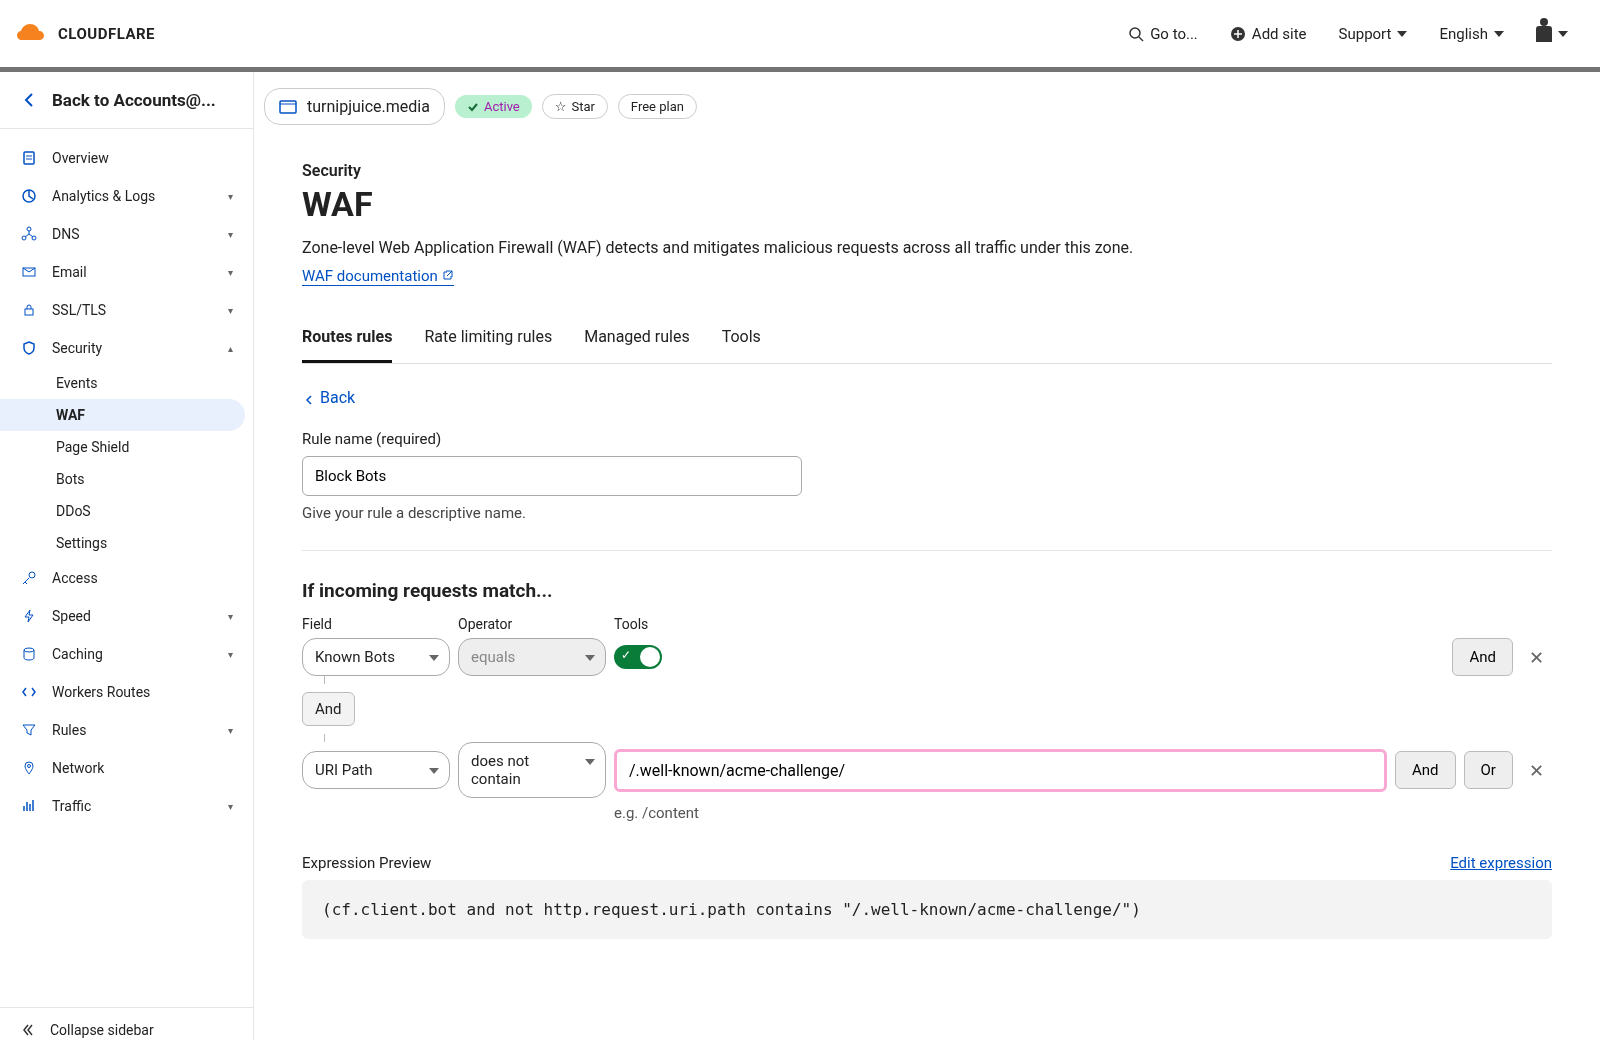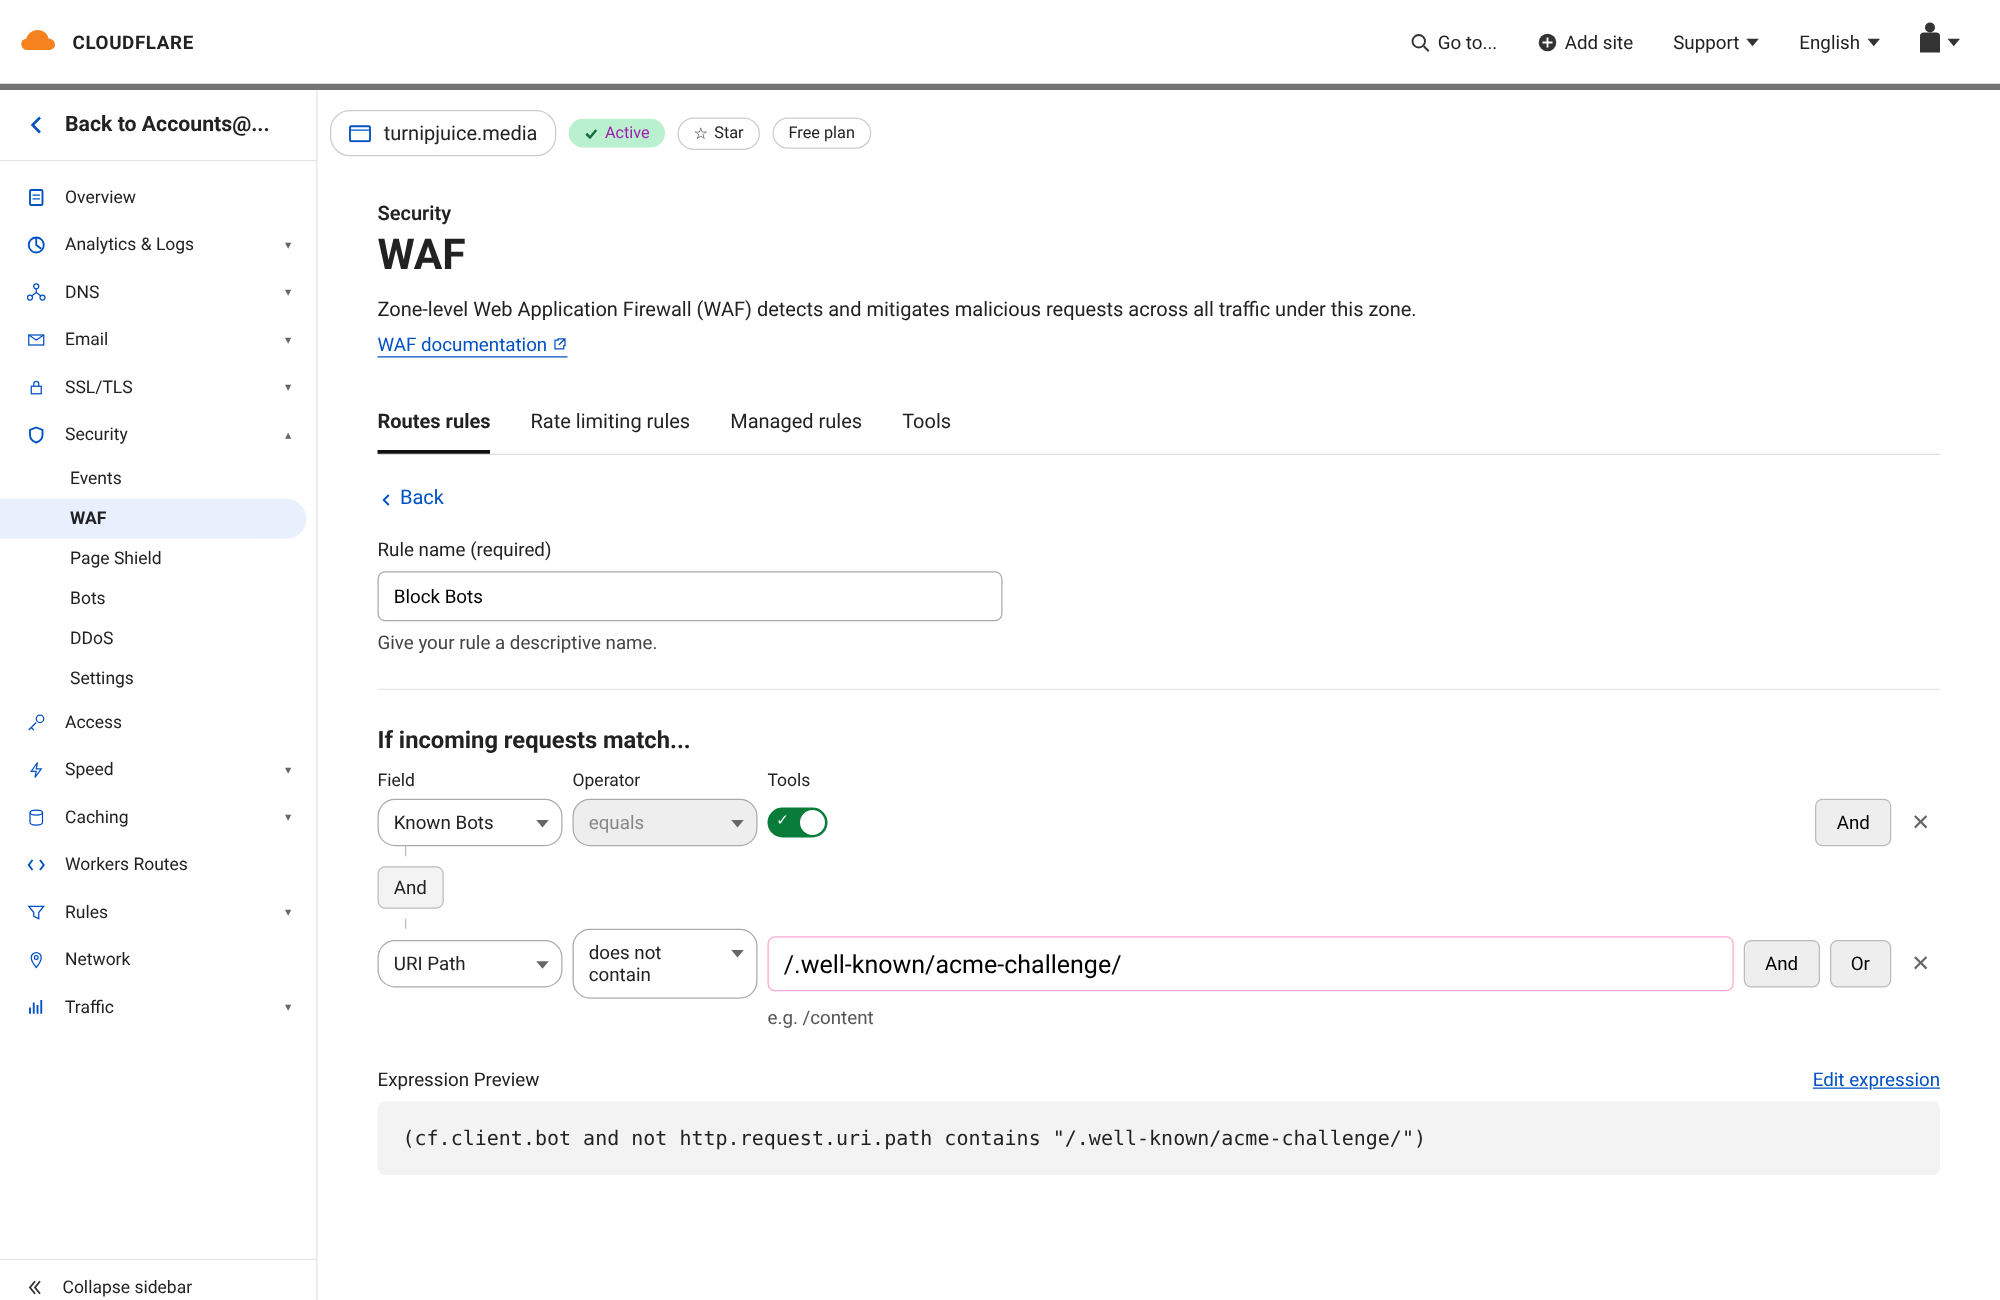--- a/index.html
+++ b/index.html
@@ -51,21 +51,21 @@
 .select.disabled{background:#eee;color:#888}
 .select::after{content:"";position:absolute;right:10px;top:16px;border-left:5px solid transparent;border-right:5px solid transparent;border-top:6px solid #666}
 .toggle{width:48px;height:24px;background:#0a7c3a;border-radius:12px;position:relative;cursor:pointer}
 .toggle::before{content:"✓";position:absolute;left:7px;top:3px;color:#fff;font-size:12px}
 .toggle::after{content:"";position:absolute;right:2px;top:2px;width:20px;height:20px;background:#fff;border-radius:50%}
 .row-spacer{flex:1}
 .btn{border:1px solid #bbb;background:#eee;border-radius:6px;padding:9px 16px;font-size:15px;cursor:pointer}
 .x-btn{background:none;border:none;font-size:18px;color:#666;cursor:pointer;padding:4px 8px}
 .and-join{border:1px solid #bbb;background:#f3f3f3;border-radius:6px;padding:7px 12px;font-size:15px;display:inline-block;margin:8px 0 8px 0}
 .connector{border-left:1px solid #bbb;height:8px;margin-left:22px}
-.val-input{flex:1;min-width:520px;padding:9px 12px;border:1px solid #f9a8d4;border-radius:6px;font-size:20px}
+.val-input{flex:1;min-width:520px;padding:9px 12px;border:3px solid #f9a8d4;border-radius:6px;font-size:16px}
 .expr-head{display:flex;justify-content:space-between;margin:32px 0 8px;font-size:15px}
 .expr-link{color:#0051c3;text-decoration:underline;cursor:pointer}
 .code-box{background:#f3f3f3;border-radius:6px;padding:20px;font-family:ui-monospace,Menlo,monospace;font-size:16px}
 svg{display:block}
 .avatar{width:16px;height:16px;background:#333;border-radius:3px 3px 0 0;position:relative}
 .avatar::before{content:"";position:absolute;top:-8px;left:4px;width:8px;height:8px;background:#333;border-radius:50%}
 </style>
 </head>
 <body>
 

